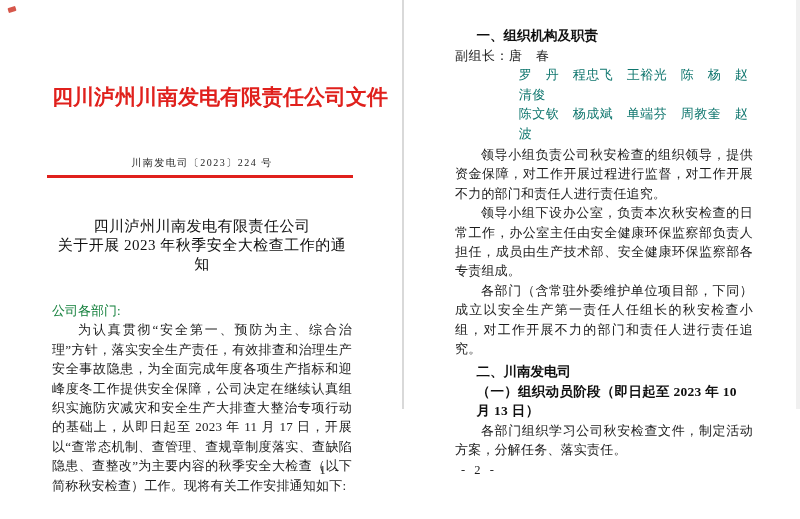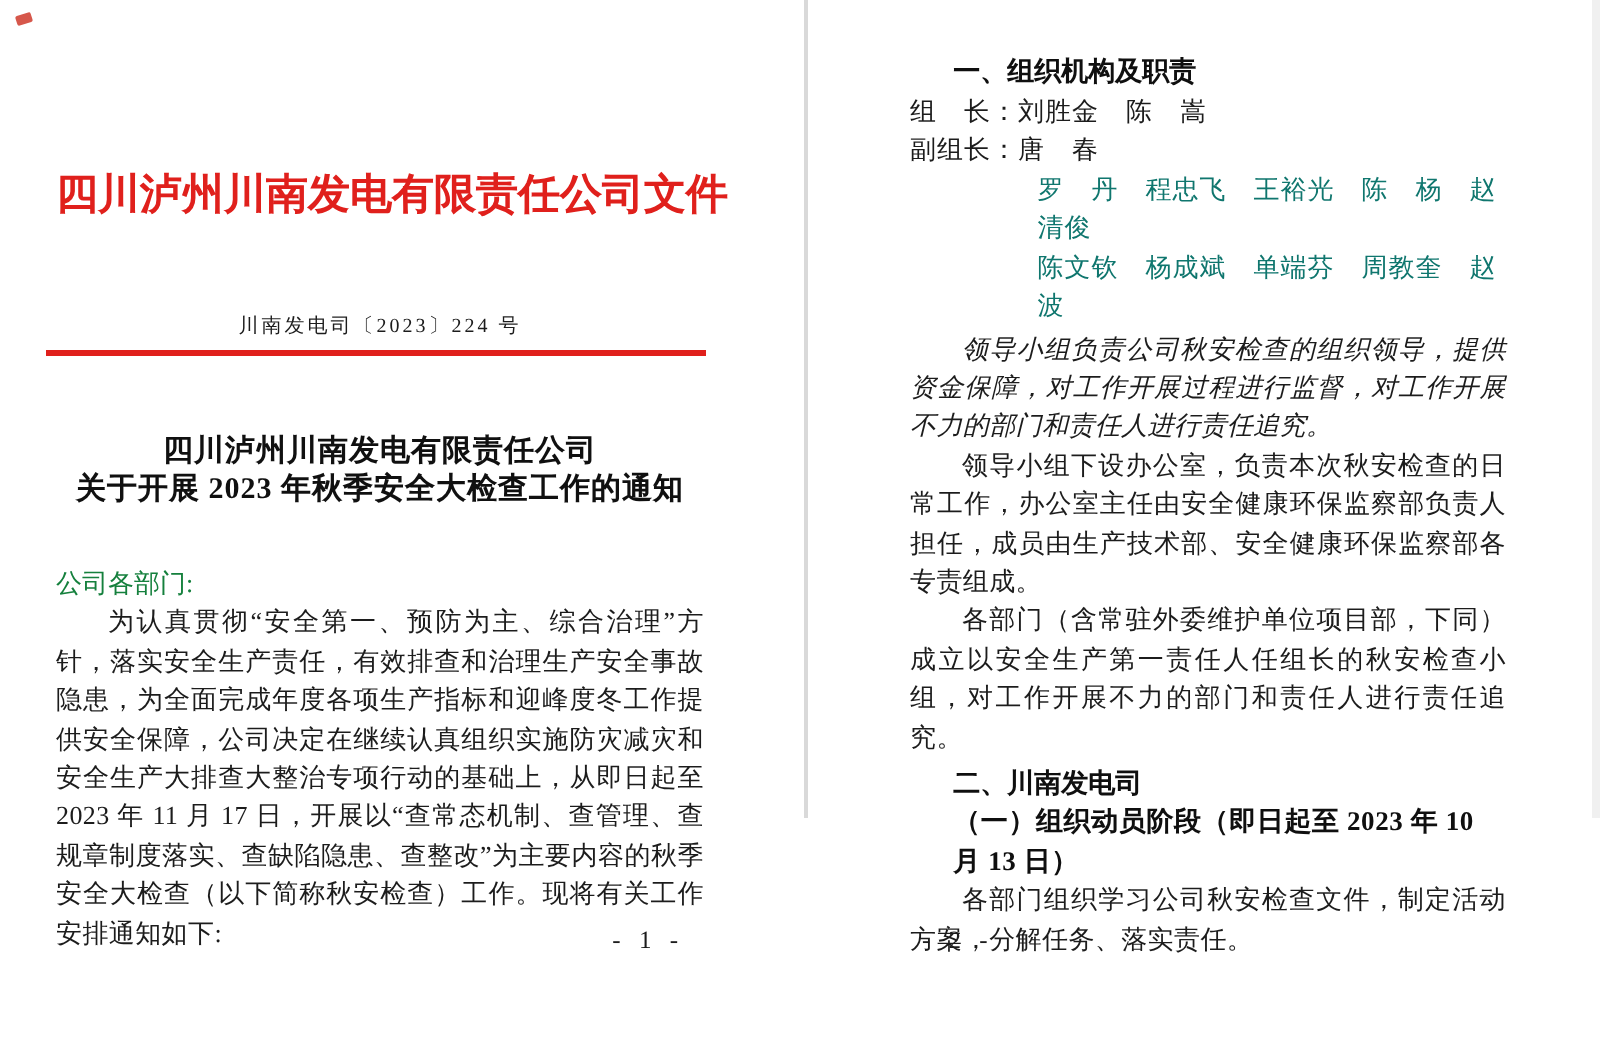--- a/index.html
+++ b/index.html
@@ -4,47 +4,47 @@
 <style>
   html,body { margin:0; padding:0; }
   body {
     width:800px; height:519px; overflow:hidden;
     background:#ffffff;
     font-family:"Liberation Serif","DejaVu Serif",serif;
     color:#222;
   }
   .doc { display:flex; width:800px; height:519px; position:relative; background:#fff; }
   .page { position:relative; box-sizing:border-box; height:409px; background:#fff; }
-  .page-left  { width:402px; padding:0 50px 0 28px; }
+  .page-left  { width:402px; padding:0 50px 0 52px; }
   .page-right { width:398px; border-left:2px solid #d9d9d9; border-right:4px solid #f0f0f0; padding:26px 43px 0 51px; }
 
   
   .corner-mark { position:absolute; left:8px; top:7px; width:8px; height:5px; background:#cf3a2c; transform:rotate(-18deg); border-radius:1px; opacity:.85; }
   .red-header {
     margin-top:84px; text-align:center; white-space:nowrap;
     color:#e0201c; font-weight:bold; font-size:21px; line-height:26px; letter-spacing:0px;
   }
   .doc-number { margin-top:46px; text-align:center; font-size:10px; letter-spacing:1.5px; color:#1c1c1c; }
   .red-rule { margin-top:5px; margin-left:-5px; margin-right:-1px; height:3px; background:#e0201c; }
-  .doc-title { margin-top:39px; text-align:center; font-weight:bold; font-size:15px; line-height:19px; color:#101010; letter-spacing:0.5px; }
+  .doc-title { margin-top:39px; text-align:center; font-weight:normal; font-size:15px; line-height:19px; color:#101010; letter-spacing:0.5px; }
   .salutation { margin-top:27px; font-size:13px; line-height:19.4px; color:#15803d; }
   .para {
     font-size:13px; line-height:19.4px; text-align:justify; text-indent:2em; color:#1c1c1c;
     letter-spacing:0.2px;
   }
   .page-num { position:absolute; top:463px; font-size:12.5px; letter-spacing:3px; color:#1c1c1c; }
   .pn-left  { right:60px; }
   .pn-right { left:57px; }
 
   
   .h-hei { font-family:"Liberation Sans","DejaVu Sans",sans-serif; font-weight:bold; font-size:13.5px; line-height:19.5px; margin-left:1.6em; color:#0f0f0f; }
   .h-kai { font-weight:bold; font-size:13.5px; line-height:19.5px; margin-left:1.6em; color:#0f0f0f; letter-spacing:0.3px; }
   .role-line { font-size:13px; line-height:19.5px; color:#1c1c1c; letter-spacing:0.5px; }
   .member-cont { font-size:13px; line-height:19.5px; color:#0f766e; letter-spacing:0.5px; margin-left:4.9em; }
-  .mt2 { margin-top:2px;font-style:italic; } .mt4 { margin-top:4px; }
+  .mt2 { margin-top:2px; } .mt4 { margin-top:4px; }
 </style>
 </head>
 <body>
 
 <div class="doc">
 
   <div class="page page-left">
     <div class="corner-mark"></div>
 
     <div class="red-header">四川泸州川南发电有限责任公司文件</div>
@@ -64,23 +64,20 @@
 
     <div class="page-num pn-left">- 1 -</div>
   </div>
 
   <div class="page page-right">
 
     <div class="h-hei">一、组织机构及职责</div>
 
 
     <div class="role-line">
-      <span>组　长：</span><span>刘胜金　陈　嵩</span>
-    </div>
-    <div class="role-line">
       <span>副组长：</span><span>唐　春</span>
     </div>
     <div class="member-cont">罗　丹　程忠飞　王裕光　陈　杨　赵清俊</div>
     <div class="member-cont">陈文钦　杨成斌　单端芬　周教奎　赵　波</div>
 
     <div class="para mt2">领导小组负责公司秋安检查的组织领导，提供资金保障，对工作开展过程进行监督，对工作开展不力的部门和责任人进行责任追究。</div>
 
     <div class="para">领导小组下设办公室，负责本次秋安检查的日常工作，办公室主任由安全健康环保监察部负责人担任，成员由生产技术部、安全健康环保监察部各专责组成。</div>
 
 

